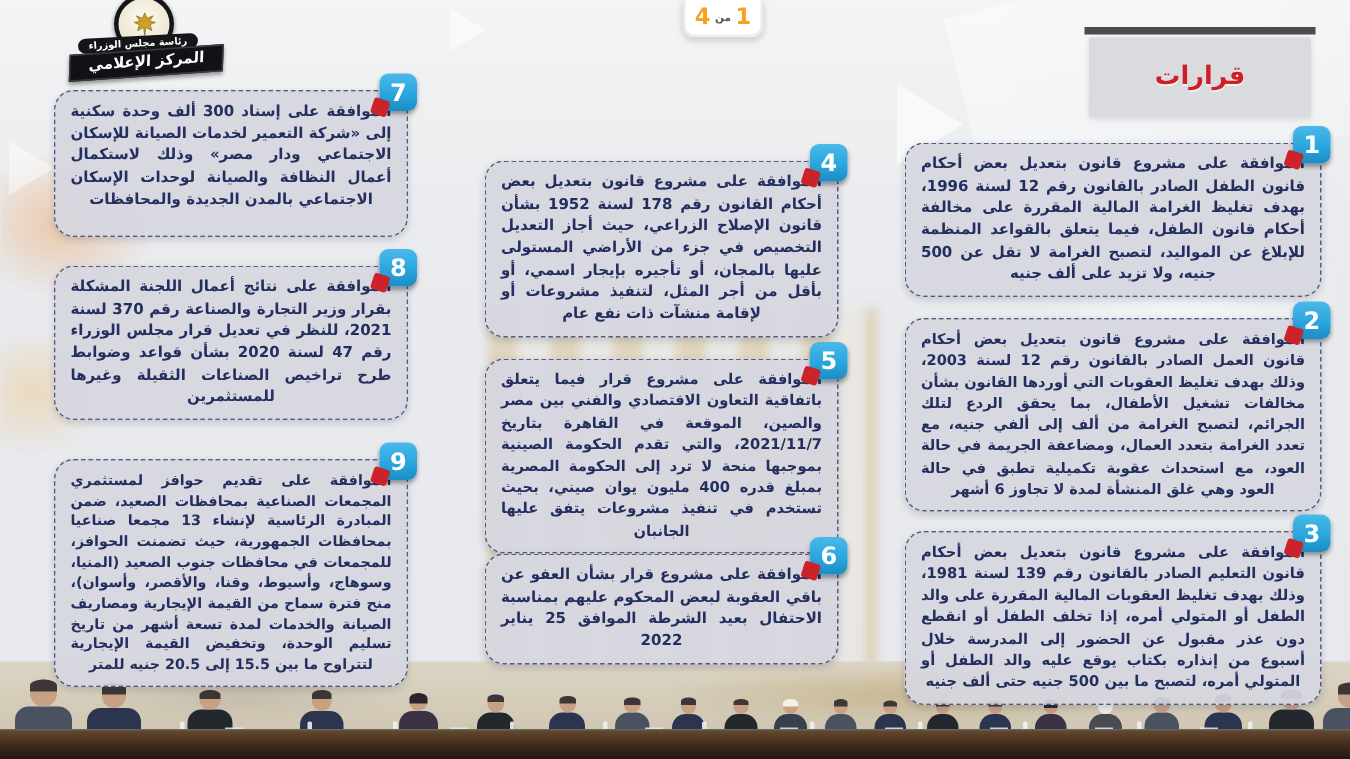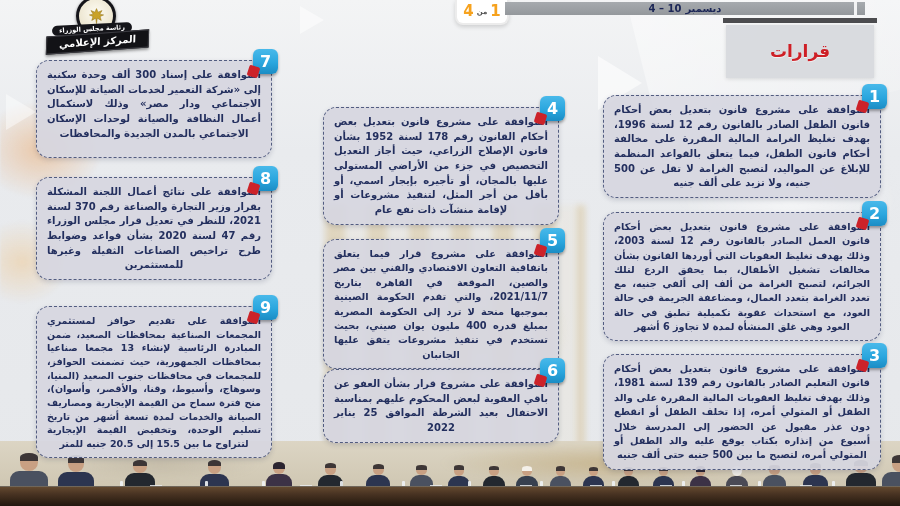--- a/index.html
+++ b/index.html
@@ -278,24 +278,20 @@
     <div class="org-ring">رئاسة مجلس الوزراء</div>
     <div class="mc-banner">المركز الإعلامي</div>
   </div>
 
   <div class="page-indicator">
     <span class="pi-num">4</span>
     <span class="pi-sep">من</span>
     <span class="pi-num">1</span>
   </div>
 
-  <div class="datebar">
-    <span class="date-digits">4 – 10</span>
-    <span class="date-month">ديسمبر</span>
-  </div>
 
   <div class="titlebar-top"></div>
   <div class="titlebox" dir="rtl">
     <div>قرارات</div>
   </div>
 
   <div class="card c1" dir="rtl">
     <div class="badge">
         <span>1</span>
       </div>

